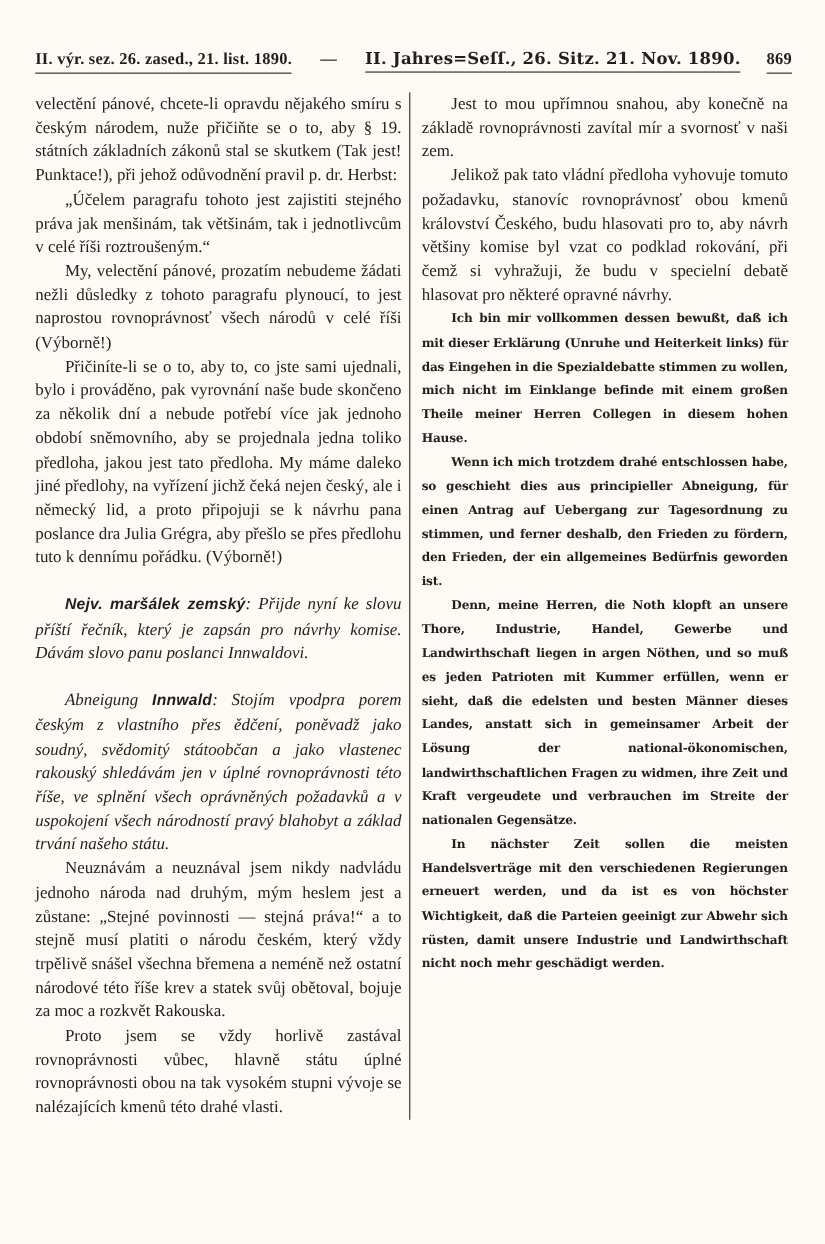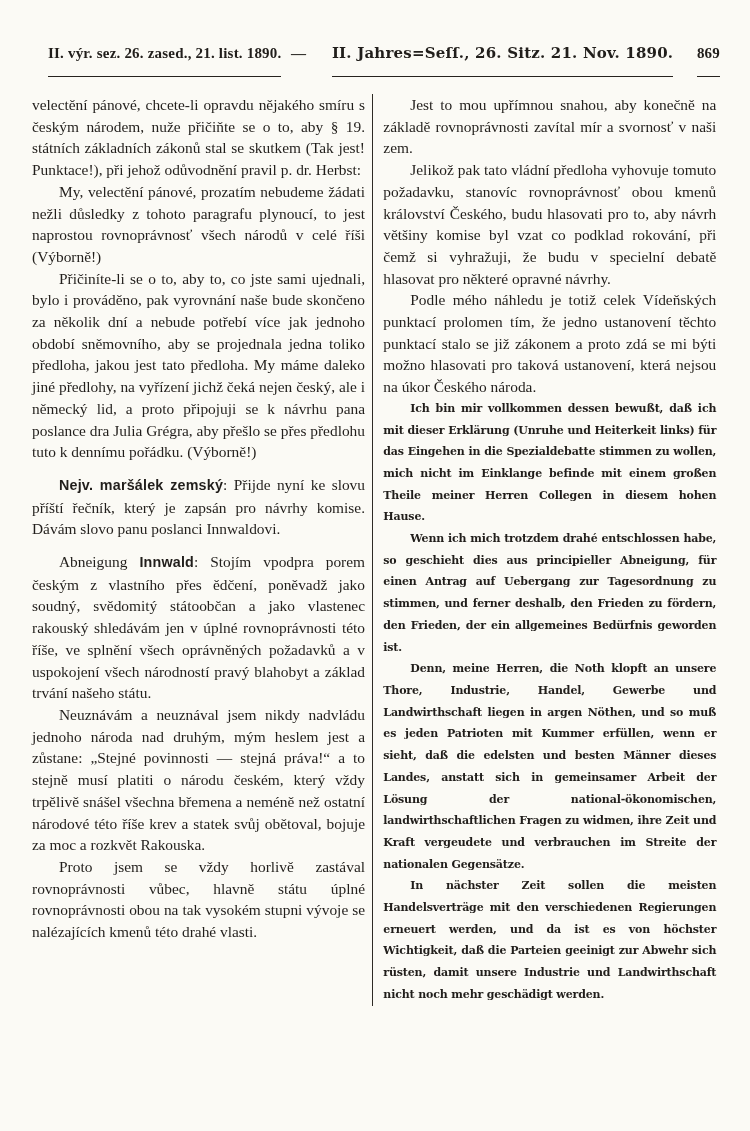--- a/index.html
+++ b/index.html
@@ -17,43 +17,42 @@
     justify-content: space-between;
     align-items: baseline;
     font-size: 15px;
     font-weight: bold;
     white-space: nowrap;
     margin-bottom: 17px;
     letter-spacing: 0.2px;
   }
   .running-header .seg {
     border-bottom: 1.6px solid #26221e;
-    padding-bottom: 14px;
-    margin-left: 16px;
+    padding-bottom: 3px;
   }
   .running-header .dash { border-bottom: none; padding: 0 2px 3px 2px; }
   .running-header .de { font-family: "DejaVu Serif", serif; }
 
   .columns { display: flex; align-items: stretch; }
   .col {
     width: 333px;
     font-size: 15.4px;
     line-height: 21.7px;
     text-align: justify;
     text-justify: inter-word;
   }
   .divider {
     width: 1.3px;
     background: #2e2a25;
     margin-left: 7px;
     margin-right: 10px;
   }
   .col p { margin: 0; }
   .col p.indent { text-indent: 27px; }
-  .col p.gap { margin-top: 11px; }
+  .col p.gap { margin-top: 21px; font-style: italic; }
   .col p.fraktur {
     font-family: "DejaVu Serif", serif;
     font-weight: bold;
     font-size: 11px;
     letter-spacing: -0.15px;
   }
   .speaker {
     font-family: "Liberation Sans", sans-serif;
     font-weight: bold;
     font-size: 14.3px;
@@ -68,32 +67,32 @@
   <div class="running-header">
     <span class="seg">II. výr. sez. 26. zased., 21. list. 1890.</span>
     <span class="dash">—</span>
     <span class="seg de">II. Jahres=Seſſ., 26. Sitz. 21. Nov. 1890.</span>
     <span class="seg">869</span>
   </div>
 
   <div class="columns">
     <div class="col col-left">
         <p><span>velectění pánové, chcete-li opravdu nějakého smíru s českým národem, nuže přičiňte se o to, aby § 19. státních základních zákonů stal se skutkem (Tak jest! Punktace!), při jehož odůvodnění pravil p. dr. Herbst:</span></p>
+        <p class="indent"><span>„Účelem paragrafu tohoto jest zajistiti stejného práva jak menšinám, tak většinám, tak i jednotlivcům v celé říši roztroušeným.“</span></p>
         <p class="indent"><span>My, velectění pánové, prozatím nebudeme žádati nežli důsledky z tohoto paragrafu plynoucí, to jest naprostou rovnoprávnosť všech národů v celé říši (Výborně!)</span></p>
         <p class="indent"><span>Přičiníte-li se o to, aby to, co jste sami ujednali, bylo i prováděno, pak vyrovnání naše bude skončeno za několik dní a nebude potřebí více jak jednoho období sněmovního, aby se projednala jedna toliko předloha, jakou jest tato předloha. My máme daleko jiné předlohy, na vyřízení jichž čeká nejen český, ale i německý lid, a proto připojuji se k návrhu pana poslance dra Julia Grégra, aby přešlo se přes předlohu tuto k dennímu pořádku. (Výborně!)</span></p>
         <p class="indent gap"><span class="speaker">Nejv. maršálek zemský</span><span>: Přijde nyní ke slovu příští řečník, který je zapsán pro návrhy komise. Dávám slovo panu poslanci Innwaldovi.</span></p>
         <p class="indent gap"><span>Abneigung </span><span class="speaker">Innwald</span><span>: Stojím vpodpra porem českým z vlastního přes ědčení, poněvadž jako soudný, svědomitý státoobčan a jako vlastenec rakouský shledávám jen v úplné rovnoprávnosti této říše, ve splnění všech oprávněných požadavků a v uspokojení všech národností pravý blahobyt a základ trvání našeho státu.</span></p>
         <p class="indent"><span>Neuznávám a neuznával jsem nikdy nadvládu jednoho národa nad druhým, mým heslem jest a zůstane: „Stejné povinnosti — stejná práva!“ a to stejně musí platiti o národu českém, který vždy trpělivě snášel všechna břemena a neméně než ostatní národové této říše krev a statek svůj obětoval, bojuje za moc a rozkvět Rakouska.</span></p>
         <p class="indent"><span>Proto jsem se vždy horlivě zastával rovnoprávnosti vůbec, hlavně státu úplné rovnoprávnosti obou na tak vysokém stupni vývoje se nalézajících kmenů této drahé vlasti.</span></p>
       </div>
     <div class="divider"></div>
     <div class="col col-right">
         <p class="indent"><span>Jest to mou upřímnou snahou, aby konečně na základě rovnoprávnosti zavítal mír a svornosť v naši zem.</span></p>
         <p class="indent"><span>Jelikož pak tato vládní předloha vyhovuje tomuto požadavku, stanovíc rovnoprávnosť obou kmenů království Českého, budu hlasovati pro to, aby návrh většiny komise byl vzat co podklad rokování, při čemž si vyhražuji, že budu v specielní debatě hlasovat pro některé opravné návrhy.</span></p>
-        <p class="indent"><span>Podle mého náhledu je totiž celek Vídeňských punktací prolomen tím, že jedno ustanovení těchto punktací stalo se již zákonem a proto zdá se mi býti možno hlasovati pro taková ustanovení, která nejsou na úkor Českého národa.</span></p>
         <p class="indent fraktur"><span>Ich bin mir vollkommen dessen bewußt, daß ich mit dieser Erklärung (Unruhe und Heiterkeit links) für das Eingehen in die Spezialdebatte stimmen zu wollen, mich nicht im Einklange befinde mit einem großen Theile meiner Herren Collegen in diesem hohen Hause.</span></p>
         <p class="indent fraktur"><span>Wenn ich mich trotzdem drahé entschlossen habe, so geschieht dies aus principieller Abneigung, für einen Antrag auf Uebergang zur Tagesordnung zu stimmen, und ferner deshalb, den Frieden zu fördern, den Frieden, der ein allgemeines Bedürfnis geworden ist.</span></p>
         <p class="indent fraktur"><span>Denn, meine Herren, die Noth klopft an unsere Thore, Industrie, Handel, Gewerbe und Landwirthschaft liegen in argen Nöthen, und so muß es jeden Patrioten mit Kummer erfüllen, wenn er sieht, daß die edelsten und besten Männer dieses Landes, anstatt sich in gemeinsamer Arbeit der Lösung der national-ökonomischen, landwirthschaftlichen Fragen zu widmen, ihre Zeit und Kraft vergeudete und verbrauchen im Streite der nationalen Gegensätze.</span></p>
         <p class="indent fraktur"><span>In nächster Zeit sollen die meisten Handelsverträge mit den verschiedenen Regierungen erneuert werden, und da ist es von höchster Wichtigkeit, daß die Parteien geeinigt zur Abwehr sich rüsten, damit unsere Industrie und Landwirthschaft nicht noch mehr geschädigt werden.</span></p>
       </div>
   </div>
 
 </div>
 
 </body></html>

